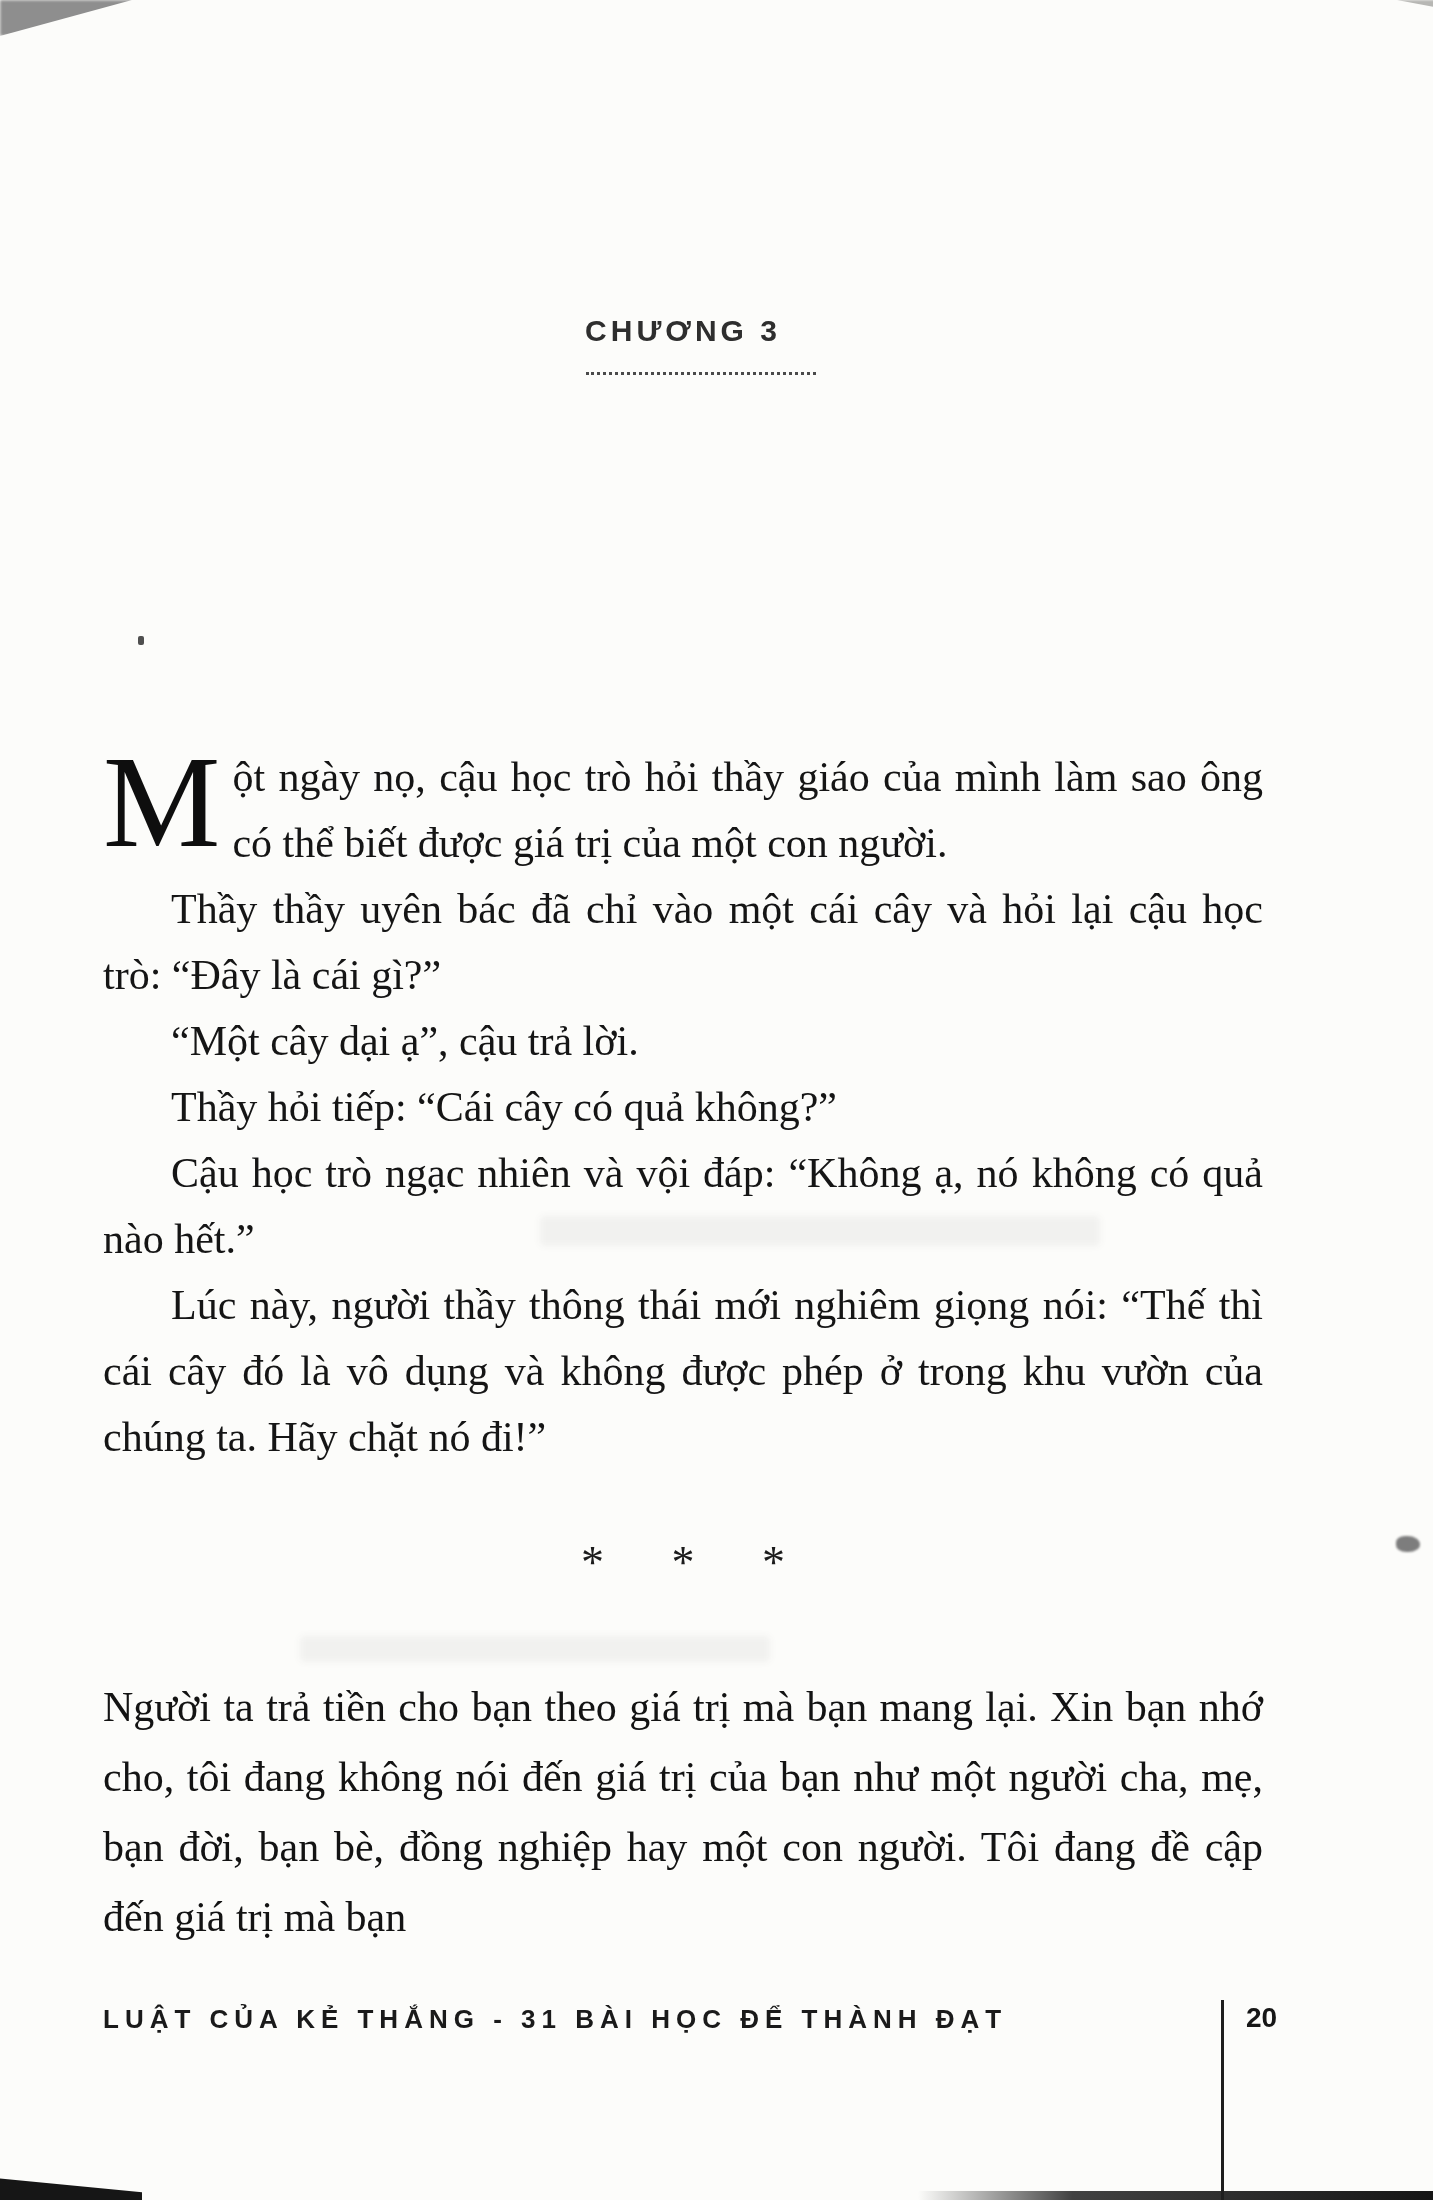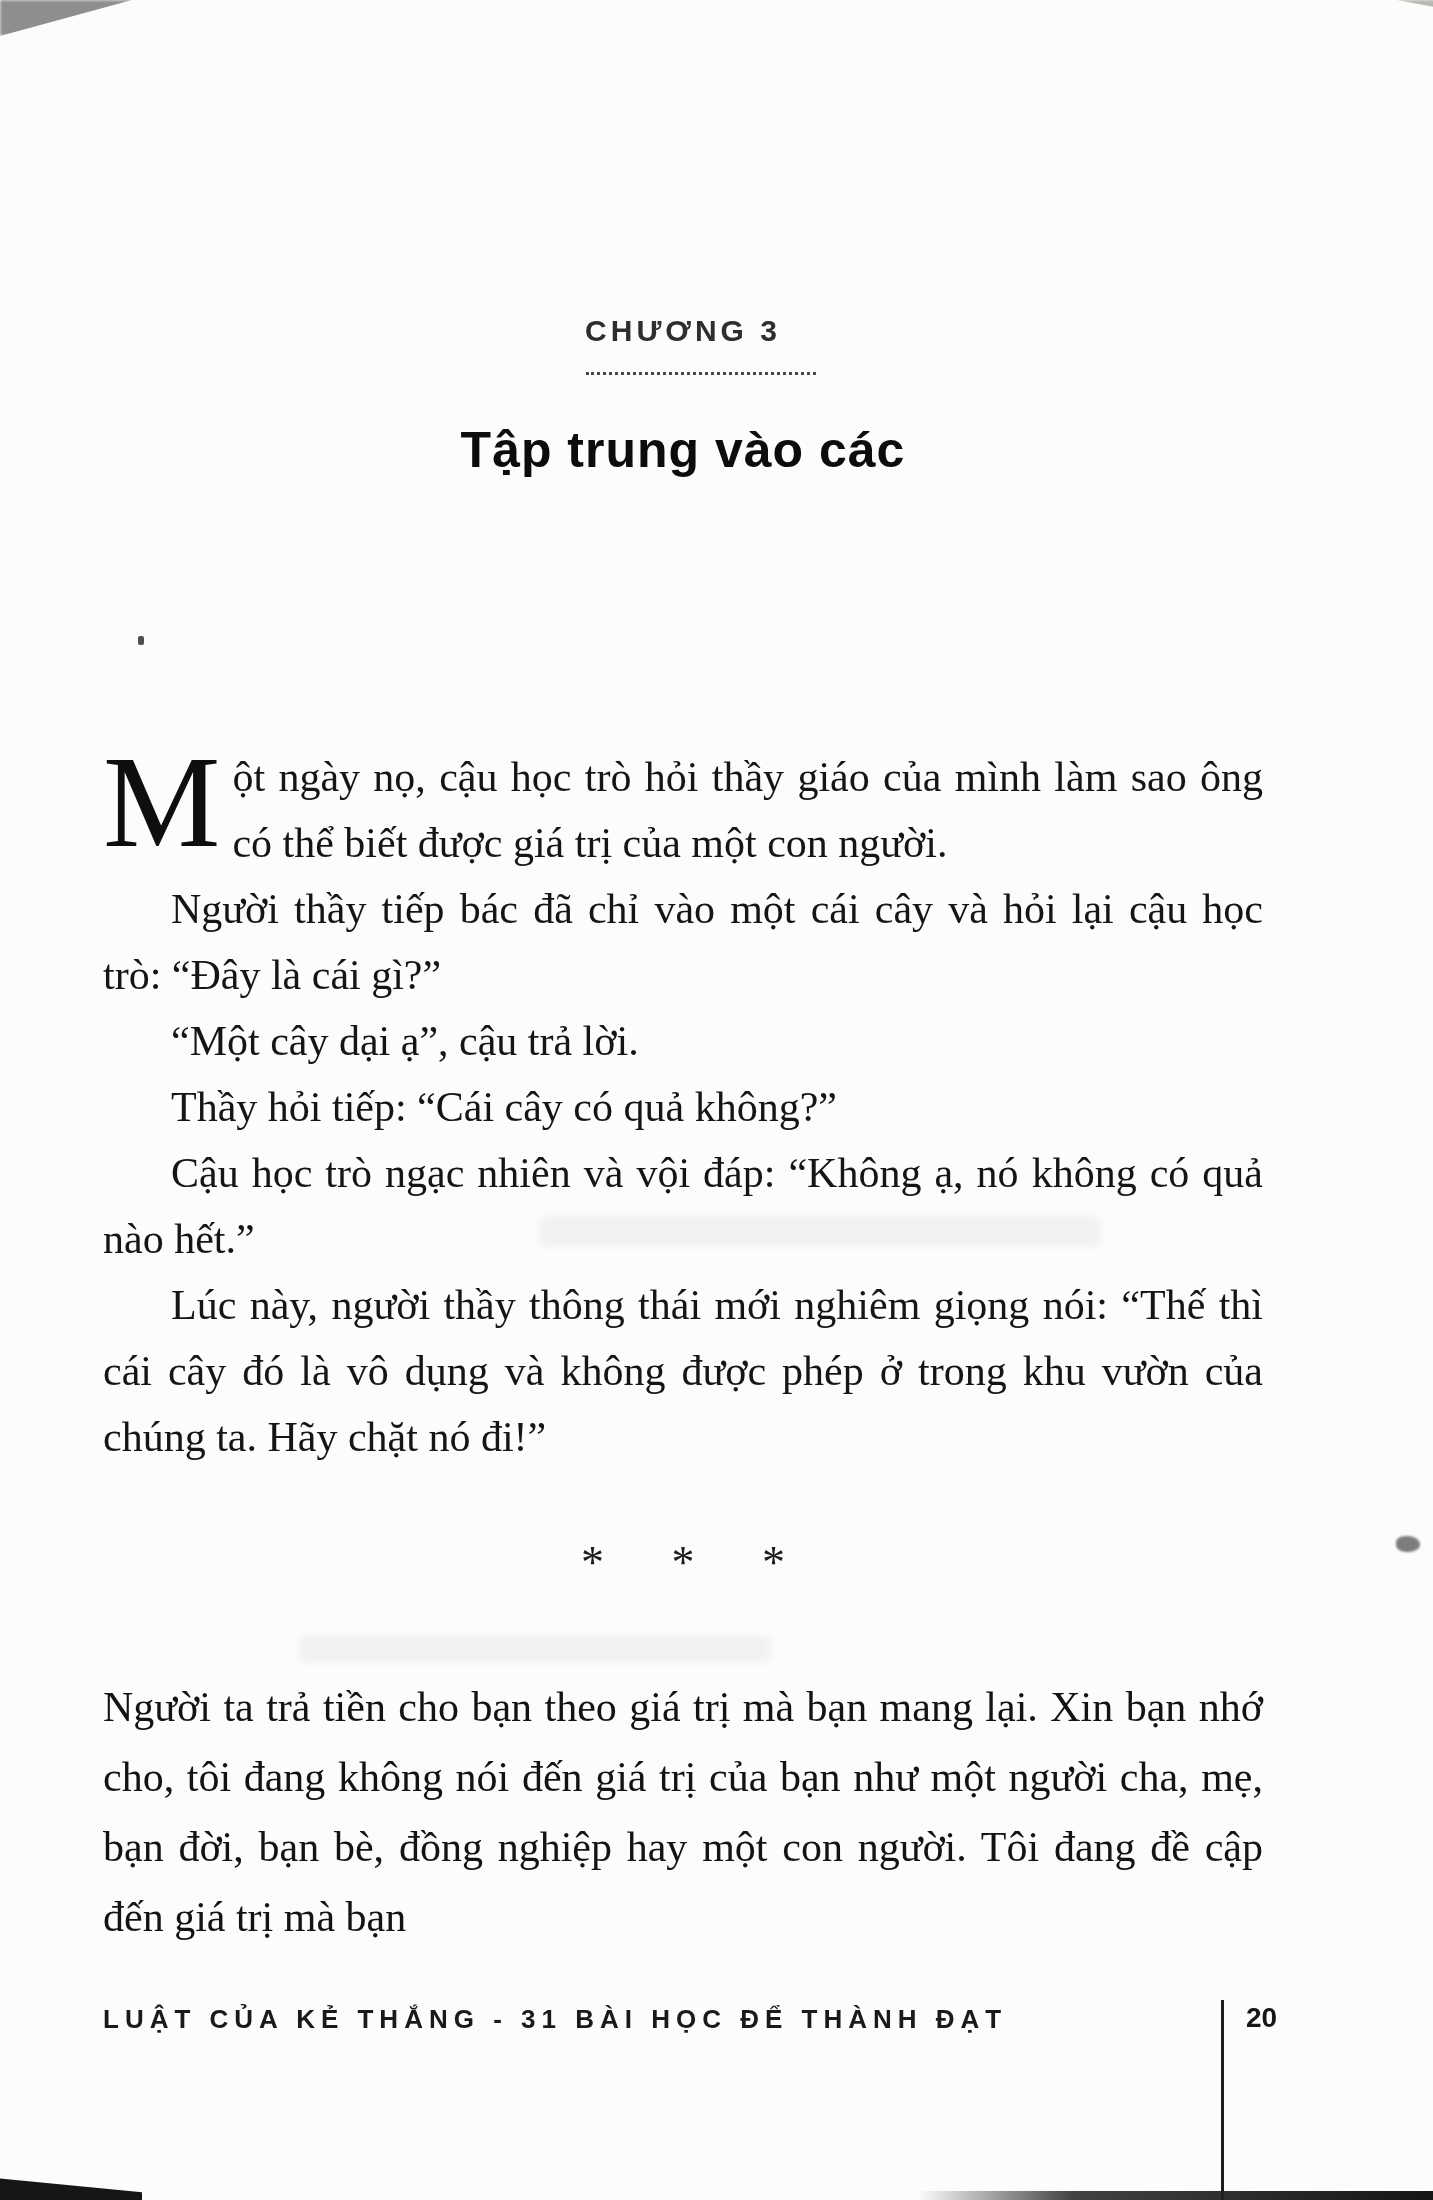--- a/index.html
+++ b/index.html
@@ -123,26 +123,25 @@
   <div class="speck-small"></div>
   <div class="speck-right"></div>
   <div class="ghost ghost-1"></div>
   <div class="ghost ghost-2"></div>
   <div class="bottom-wedge"></div>
   <div class="bottom-strip"></div>
 
   <div class="chapter-label">CHƯƠNG 3</div>
   <div class="chapter-underline"></div>
   <div class="chapter-title">
-      <div>Tập trung vào các</div>
     </div>
 
   <div class="story-block">
       <p><span class="dropcap">M</span>ột ngày nọ, cậu học trò hỏi thầy giáo của mình làm sao ông có thể biết được giá trị của một con người.</p>
-      <p class="indent">Người thầy tiếp bác đã chỉ vào một cái cây và hỏi lại cậu học trò: “Đây là cái gì?”</p>
+      <p class="indent">Thầy thầy uyên bác đã chỉ vào một cái cây và hỏi lại cậu học trò: “Đây là cái gì?”</p>
       <p class="indent">“Một cây dại ạ”, cậu trả lời.</p>
       <p class="indent">Thầy hỏi tiếp: “Cái cây có quả không?”</p>
       <p class="indent">Cậu học trò ngạc nhiên và vội đáp: “Không ạ, nó không có quả nào hết.”</p>
       <p class="indent">Lúc này, người thầy thông thái mới nghiêm giọng nói: “Thế thì cái cây đó là vô dụng và không được phép ở trong khu vườn của chúng ta. Hãy chặt nó đi!”</p>
     </div>
 
   <div class="separator">* * *</div>
 
   <div class="after-block">
       <p>Người ta trả tiền cho bạn theo giá trị mà bạn mang lại. Xin bạn nhớ cho, tôi đang không nói đến giá trị của bạn như một người cha, mẹ, bạn đời, bạn bè, đồng nghiệp hay một con người. Tôi đang đề cập đến giá trị mà bạn</p>

